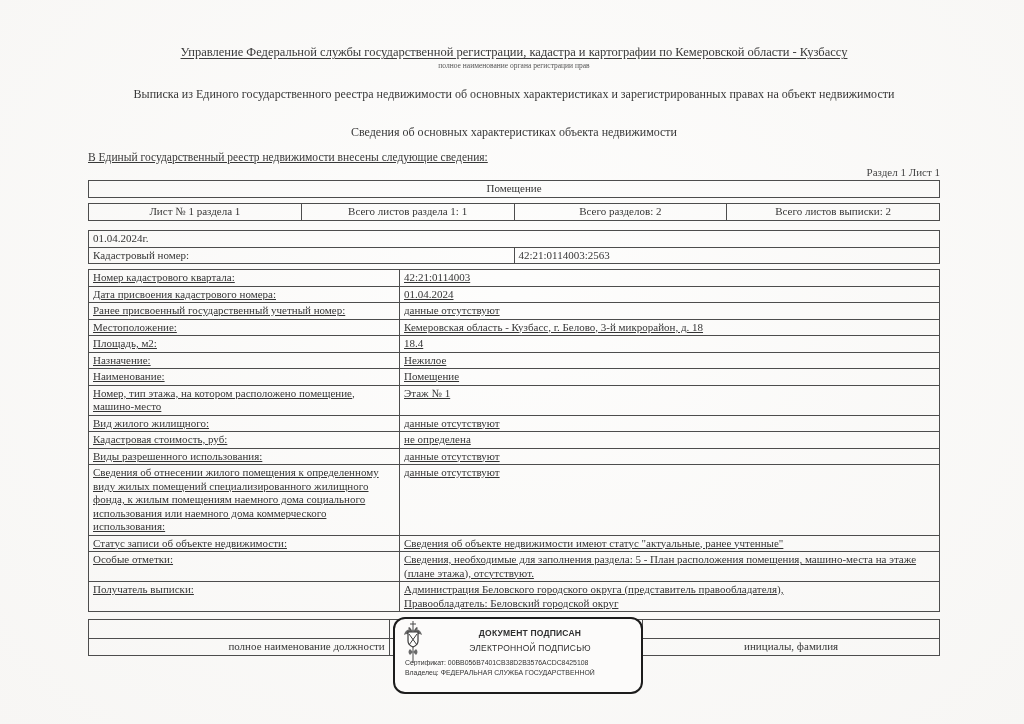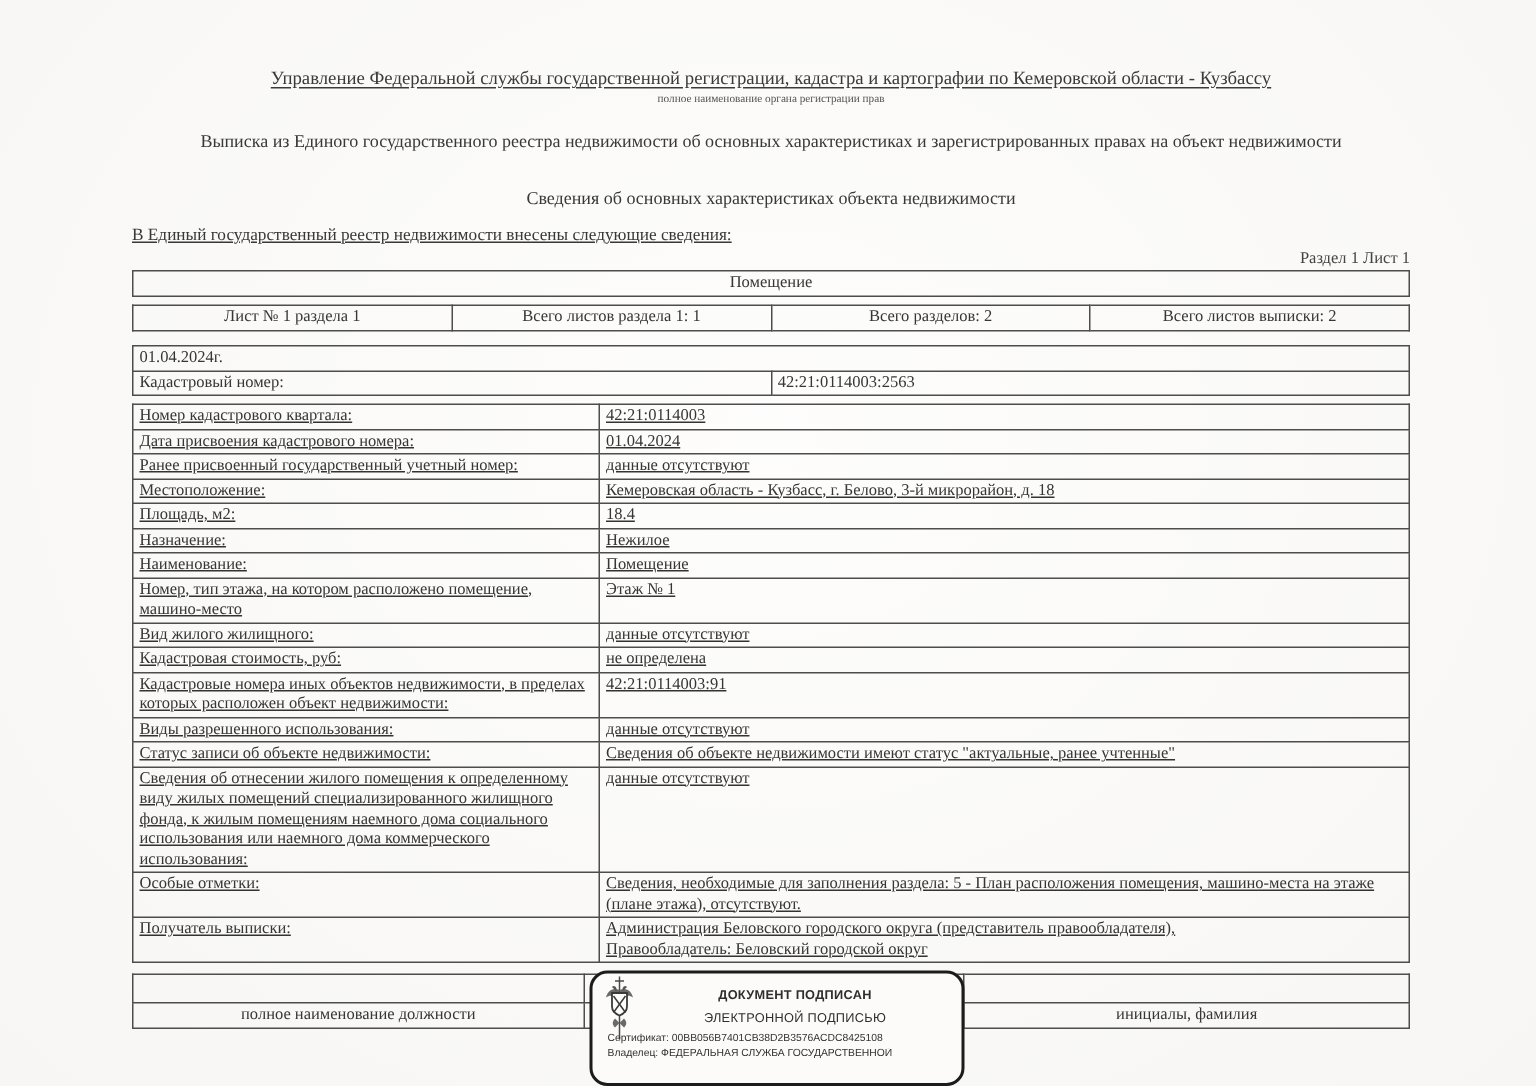--- a/index.html
+++ b/index.html
@@ -90,21 +90,21 @@
   td.val { white-space: pre-line; }
 
   .sig-area {
     position: relative;
     margin-top: 7px;
     height: 110px;
   }
   .sig-table { position: absolute; left: 0; top: 0; width: 100%; }
   .sig-table td { text-align: center; font-size: 10.5px; color: #3c3c3c; }
   .sig-table .r1 td { height: 19px; }
-  .sig-table .c-left { width: 299px; }
+  .sig-table .c-left { width: 299px; text-align: right; }
   .sig-table .c-mid { width: 252px; }
   .sig-table .c-right { width: 295px; }
 
   .stamp {
     position: absolute;
     left: 305px; top: -2px;
     width: 250px; height: 77px;
     background: #fcfbfa;
     border: 2px solid #1c1c1c;
     border-radius: 12px;
@@ -206,34 +206,30 @@
       </tr>
       <tr>
         <td class="lbl">Вид жилого жилищного:</td>
         <td class="val">данные отсутствуют</td>
       </tr>
       <tr>
         <td class="lbl">Кадастровая стоимость, руб:</td>
         <td class="val">не определена</td>
       </tr>
       <tr>
-        <td class="lbl">Кадастровые номера иных объектов недвижимости, в пределах которых расположен объект недвижимости:</td>
-        <td class="val">42:21:0114003:91</td>
-      </tr>
-      <tr>
         <td class="lbl">Виды разрешенного использования:</td>
+        <td class="val">данные отсутствуют</td>
+      </tr>
+      <tr>
+        <td class="lbl">Сведения об отнесении жилого помещения к определенному виду жилых помещений специализированного жилищного фонда, к жилым помещениям наемного дома социального использования или наемного дома коммерческого использования:</td>
         <td class="val">данные отсутствуют</td>
       </tr>
       <tr>
         <td class="lbl">Статус записи об объекте недвижимости:</td>
         <td class="val">Сведения об объекте недвижимости имеют статус "актуальные, ранее учтенные"</td>
-      </tr>
-      <tr>
-        <td class="lbl">Сведения об отнесении жилого помещения к определенному виду жилых помещений специализированного жилищного фонда, к жилым помещениям наемного дома социального использования или наемного дома коммерческого использования:</td>
-        <td class="val">данные отсутствуют</td>
       </tr>
       <tr>
         <td class="lbl">Особые отметки:</td>
         <td class="val">Сведения, необходимые для заполнения раздела: 5 - План расположения помещения, машино-места на этаже (плане этажа), отсутствуют.</td>
       </tr>
       <tr>
         <td class="lbl">Получатель выписки:</td>
         <td class="val">Администрация Беловского городского округа (представитель правообладателя),
 Правообладатель: Беловский городской округ</td>
       </tr>

